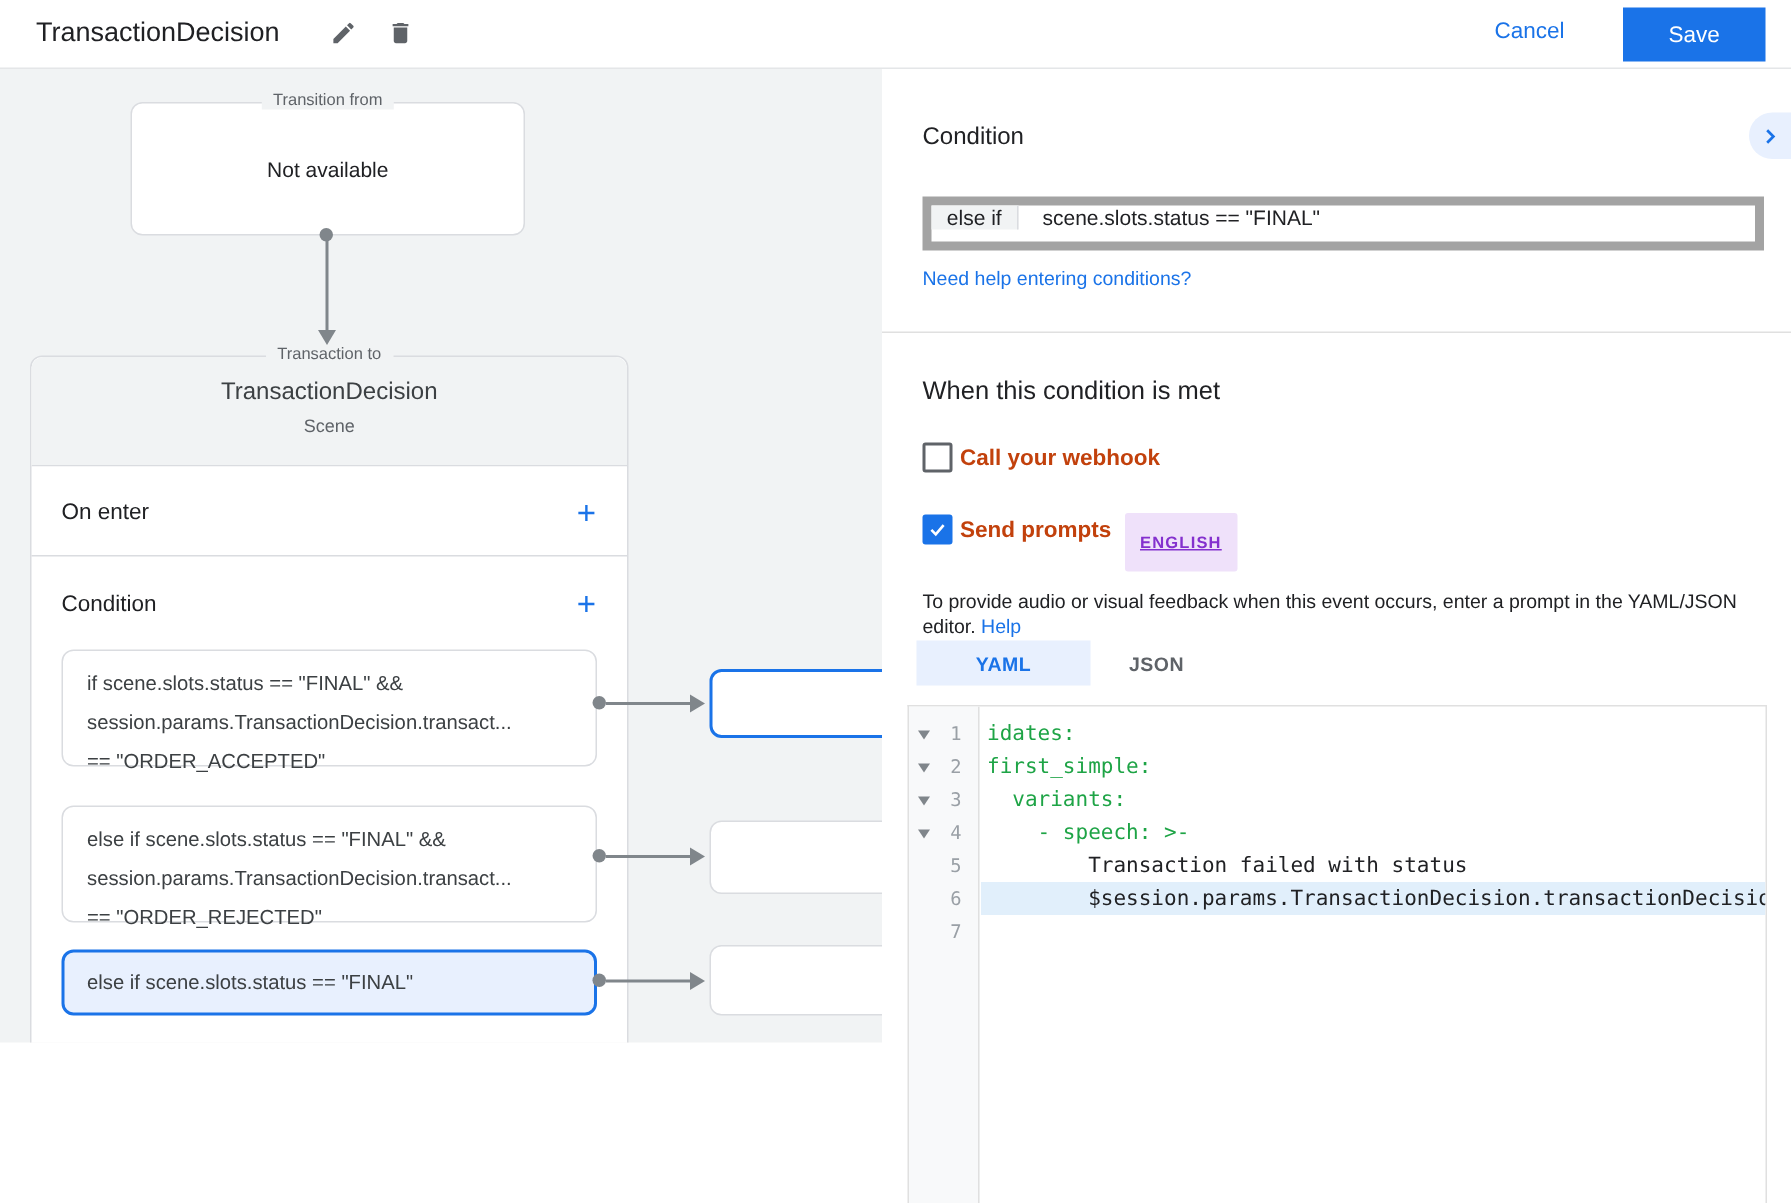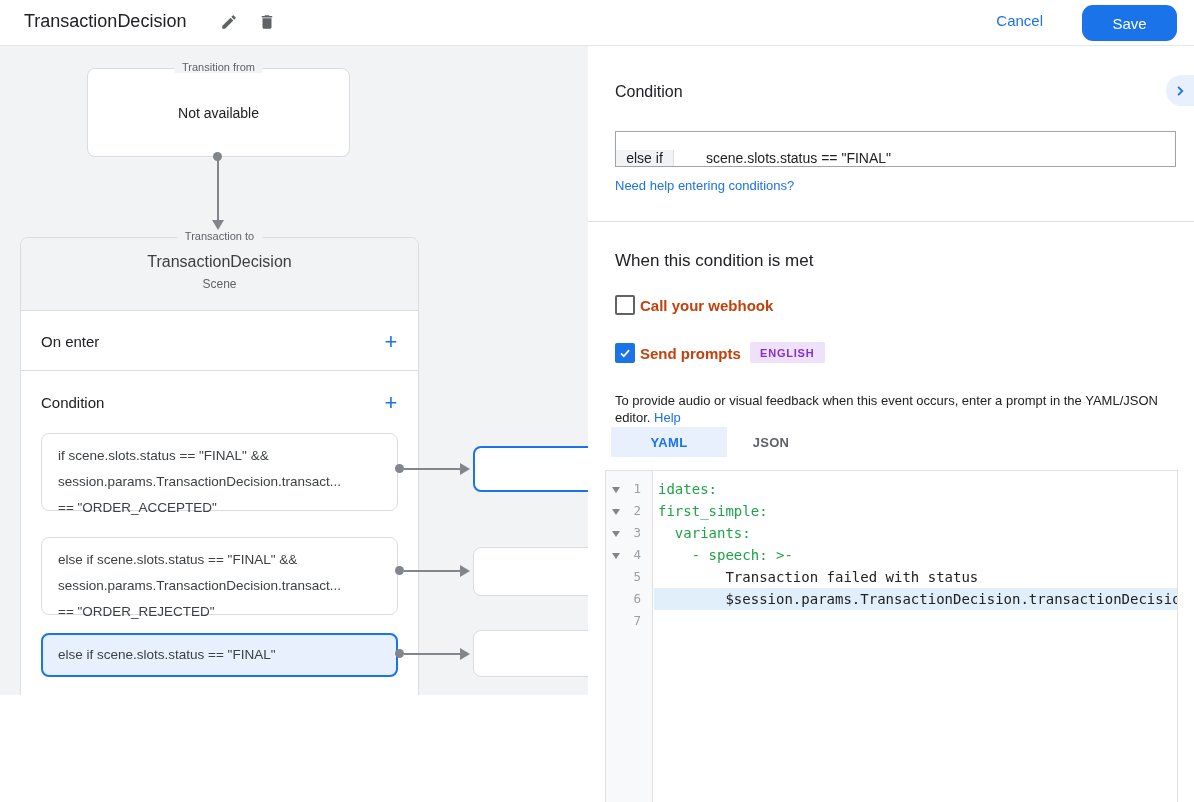--- a/index.html
+++ b/index.html
@@ -9,21 +9,21 @@
 
   
   .hdr { position:absolute; left:0; top:0; width:1194px; height:46px; background:#fff;
          border-bottom:1px solid #e4e6e8; z-index:30; }
   .hdr-title { position:absolute; left:24px; top:11px; font-size:18px; color:#202124; }
   .icon-btn { position:absolute; top:13px; width:20px; height:20px; cursor:pointer; }
   .icon-btn svg { width:18px; height:18px; fill:#5f6368; }
   .btn-cancel { position:absolute; right:151px; top:12px; font-size:15px; font-weight:500;
                 color:#1a73e8; background:none; border:none; cursor:pointer; }
   .btn-save { position:absolute; right:17px; top:5px; width:95px; height:36px; background:#1a73e8;
-              color:#fff; border:none; border-radius:11px; font-size:15px; font-weight:500; cursor:pointer;margin-left:30px; }
+              color:#fff; border:none; border-radius:0; font-size:15px; font-weight:500; cursor:pointer;margin-left:30px; }
 
   
   .left { position:absolute; left:0; top:46px; width:588px; height:649px; background:#f1f3f4; overflow:hidden; }
   .legend { position:absolute; top:-8px; left:50%; transform:translateX(-50%); background:#f1f3f4;
             padding:0 8px; font-size:11px; color:#5f6368; white-space:nowrap; z-index:2; }
   .tfrom { position:absolute; left:87px; top:22px; width:263px; height:89px; background:#fff;
            border:1px solid #dadce0; border-radius:8px; display:flex; align-items:center; justify-content:center; }
   .tfrom-val { font-size:14px; color:#202124; }
 
   .dot { position:absolute; width:9px; height:9px; border-radius:50%; background:#80868b; }
@@ -50,37 +50,37 @@
   .ccard.sel { background:#e8f0fe; border:2px solid #1a73e8; display:flex; align-items:center; padding:0 15px; }
   .midbox { position:absolute; background:#fff; border:1px solid #dadce0; border-radius:8px; cursor:pointer; }
   .midbox.sel { border:2px solid #1a73e8; }
 
   
   .right { position:absolute; left:588px; top:46px; width:606px; height:756px; background:#fff; }
   .rp-title { position:absolute; left:27px; top:37px; font-size:16px; color:#202124; }
   .collapse { position:absolute; right:0; top:29px; width:28px; height:31px; background:#e8f0fe;
               border-radius:16px 0 0 16px; cursor:pointer; display:flex; align-items:center; justify-content:center; }
   .collapse svg { width:18px; height:18px; stroke:#1a73e8; stroke-width:2.4; fill:none; }
-  .cond-input { position:absolute; left:27px; top:85px; width:561px; height:36px; border:1px solid #a3a3a3;
-                display:flex; align-items:flex-end; background:#fff;gap:16px; }
+  .cond-input { position:absolute; left:27px; top:85px; width:561px; height:36px; border:6px solid #a3a3a3;
+                display:flex; align-items:flex-start; background:#fff; }
   .cond-prefix { width:58px; background:#f1f3f4; border-right:1px solid #dadce0; display:flex;
                  align-items:center; justify-content:center; font-size:14px; color:#202124; }
   .cond-value { flex:1; display:flex; align-items:center; padding-left:16px; font-size:14px; color:#202124; }
   .link { color:#1a73e8; cursor:pointer; text-decoration:none; }
   .help-link { position:absolute; left:27px; top:132px; font-size:13px; }
   .divider { position:absolute; left:0; top:175px; width:606px; border-bottom:1px solid #e0e0e0; }
   .when-title { position:absolute; left:27px; top:205px; font-size:17px; color:#202124; }
   .cb { position:absolute; left:27px; width:20px; height:20px; border-radius:2px; cursor:pointer; }
   .cb.unchecked { border:2px solid #5f6368; background:#fff; }
   .cb.checked { background:#1a73e8; display:flex; align-items:center; justify-content:center; }
   .cb.checked svg { width:14px; height:14px; stroke:#fff; stroke-width:3; fill:none; }
   .cb-label { position:absolute; left:52px; font-size:15px; font-weight:700; color:#c2410c; }
-  .badge { position:absolute; left:162px; top:296px; height:21px; padding:0 10px; background:#efe1fa;
+  .badge { position:absolute; left:162px; top:296px; height:39px; padding:0 10px; background:#efe1fa;
            color:#8430ce; font-size:11px; font-weight:700; letter-spacing:0.8px; border-radius:2px;
-           display:flex; align-items:center; }
+           display:flex; align-items:center;text-decoration:underline; }
   .desc { position:absolute; left:27px; top:327px; width:565px; font-size:13px; line-height:17px; color:#202124;margin-top:19px; }
   .tab { position:absolute; top:381px; width:116px; height:30px; display:flex; align-items:center;
          justify-content:center; font-size:13px; font-weight:700; letter-spacing:0.3px; cursor:pointer; }
   .tab.active { left:23px; background:#e8f0fe; color:#1a73e8; }
   .tab.idle { left:125px; background:transparent; color:#5f6368; }
 
   
   .editor { position:absolute; left:17px; top:424px; width:573px; height:332px; background:#fff;
             border:1px solid #e0e0e0; border-bottom:none; overflow:hidden; }
   .gutter-bg { position:absolute; left:0; top:0; bottom:0; width:47px; background:#f8f9fa;

